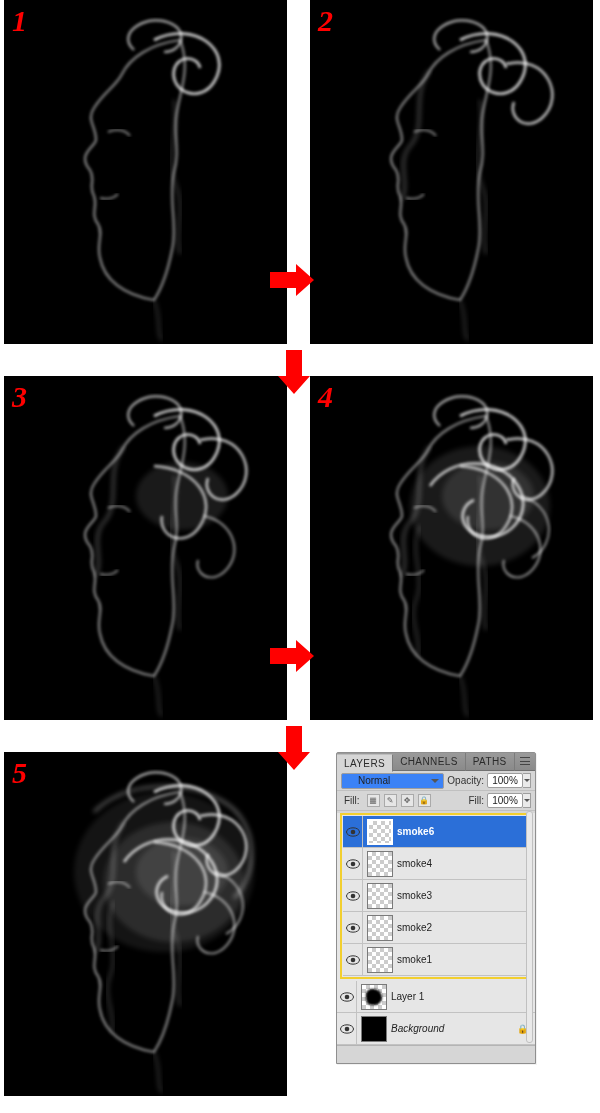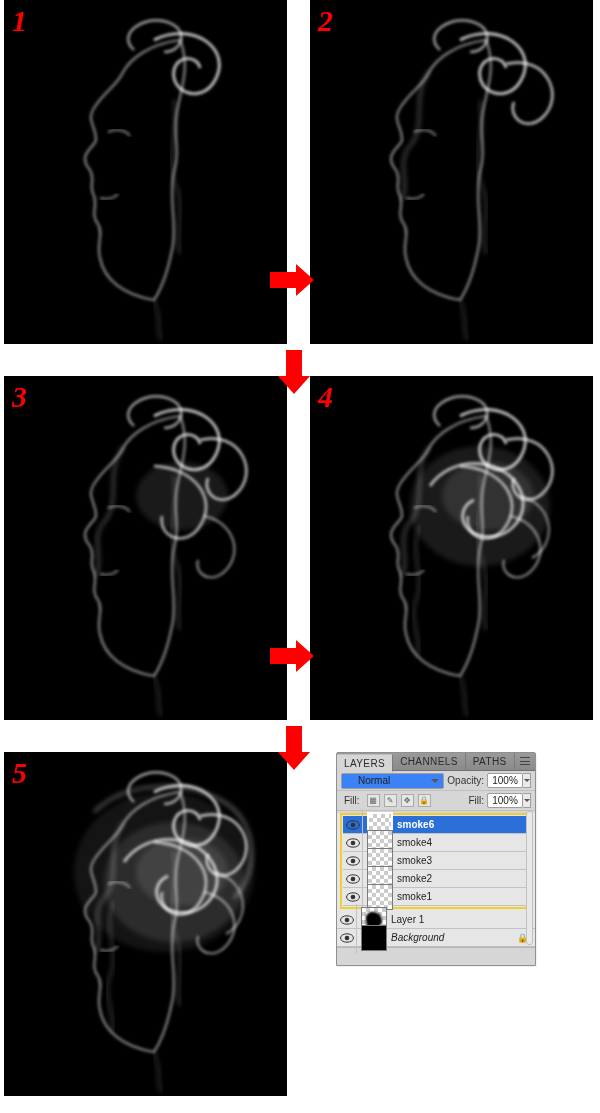--- a/index.html
+++ b/index.html
@@ -134,21 +134,21 @@
     max-height: 300px;
   }
   .lp-highlight-box{
     border:2px solid #f2cf2f;
     margin:2px 3px;
     padding:1px;
   }
   .layer {
     display:flex;
     align-items:center;
-    height:18px;
+    height:32px;
     background:#e6e6e6;
     border-bottom:1px solid #c2c2c2;
   }
   .layer.sel { background:#2b6fd8; color:#fff; }
   .layer.sel .ly-name{ color:#fff; font-weight:bold; }
   .vis {
     width:20px;height:32px;
     display:flex;align-items:center;justify-content:center;
     border-right:1px solid #c2c2c2;
   }

